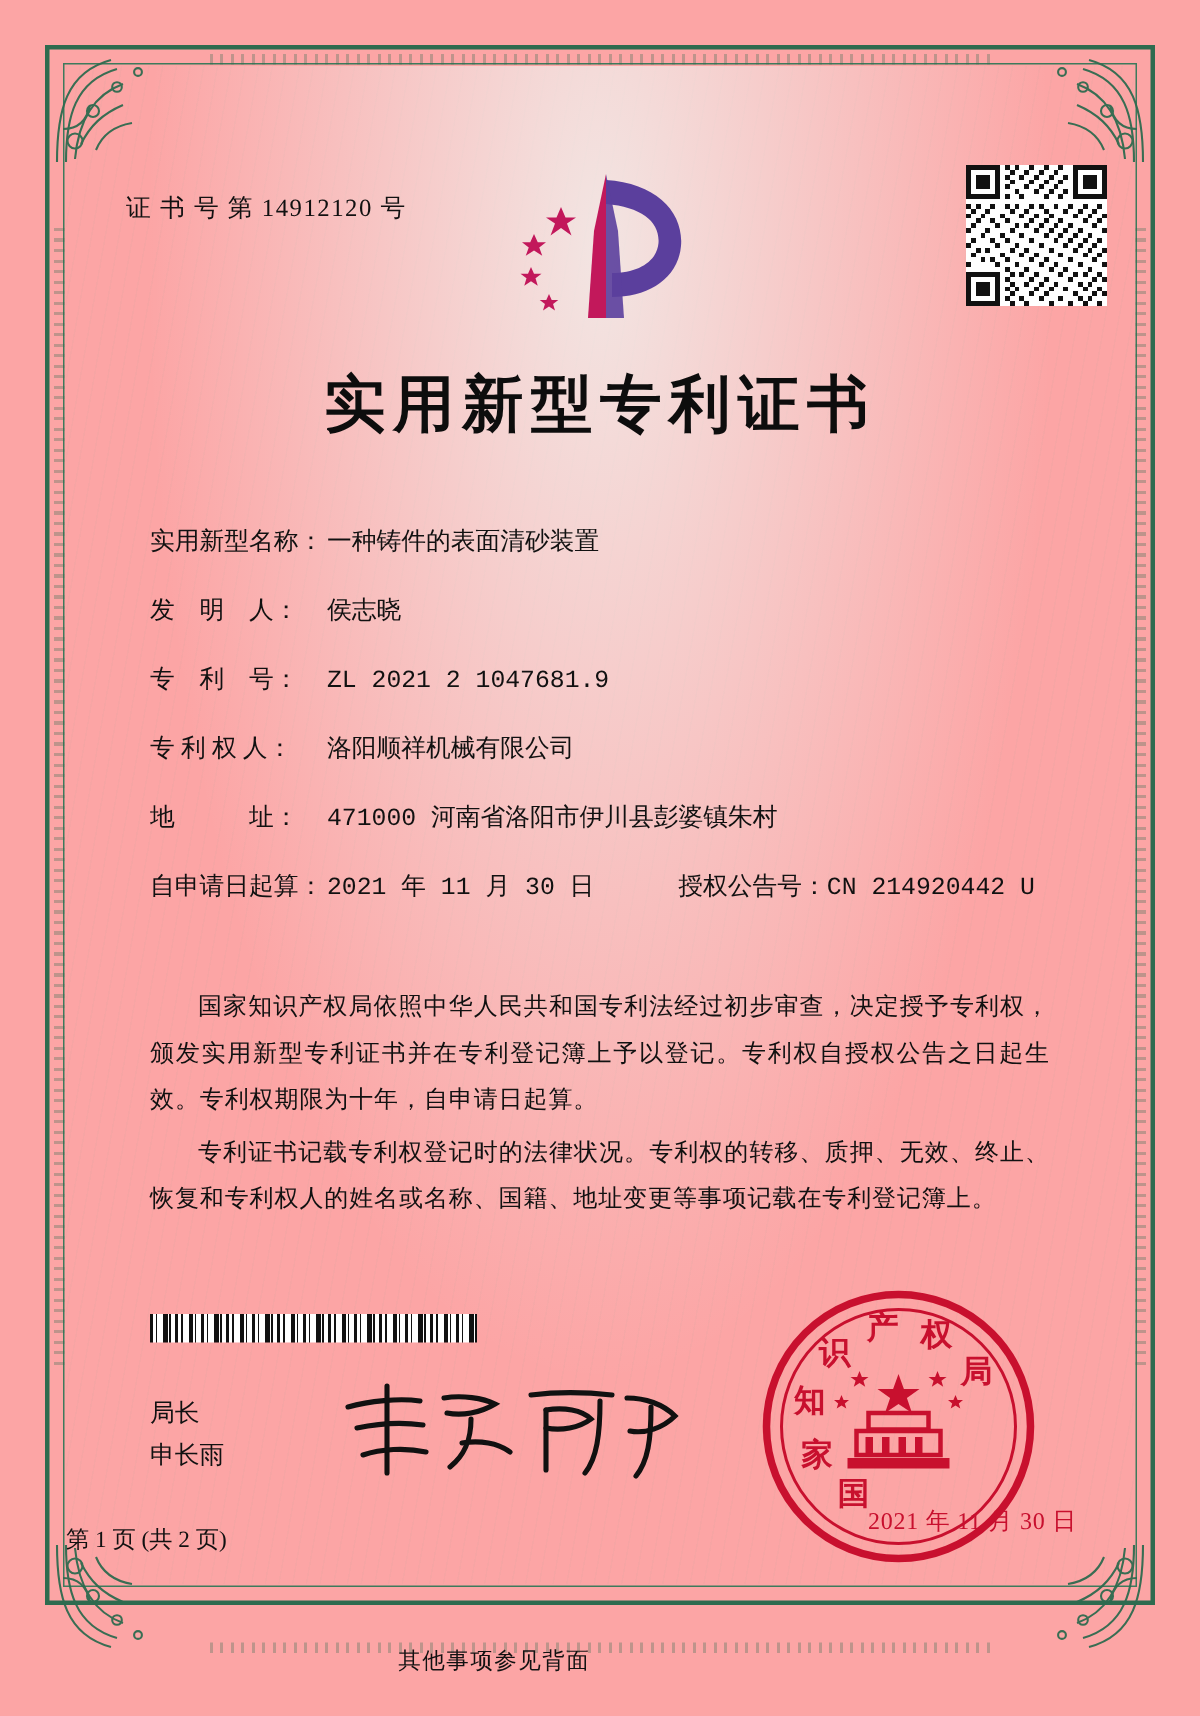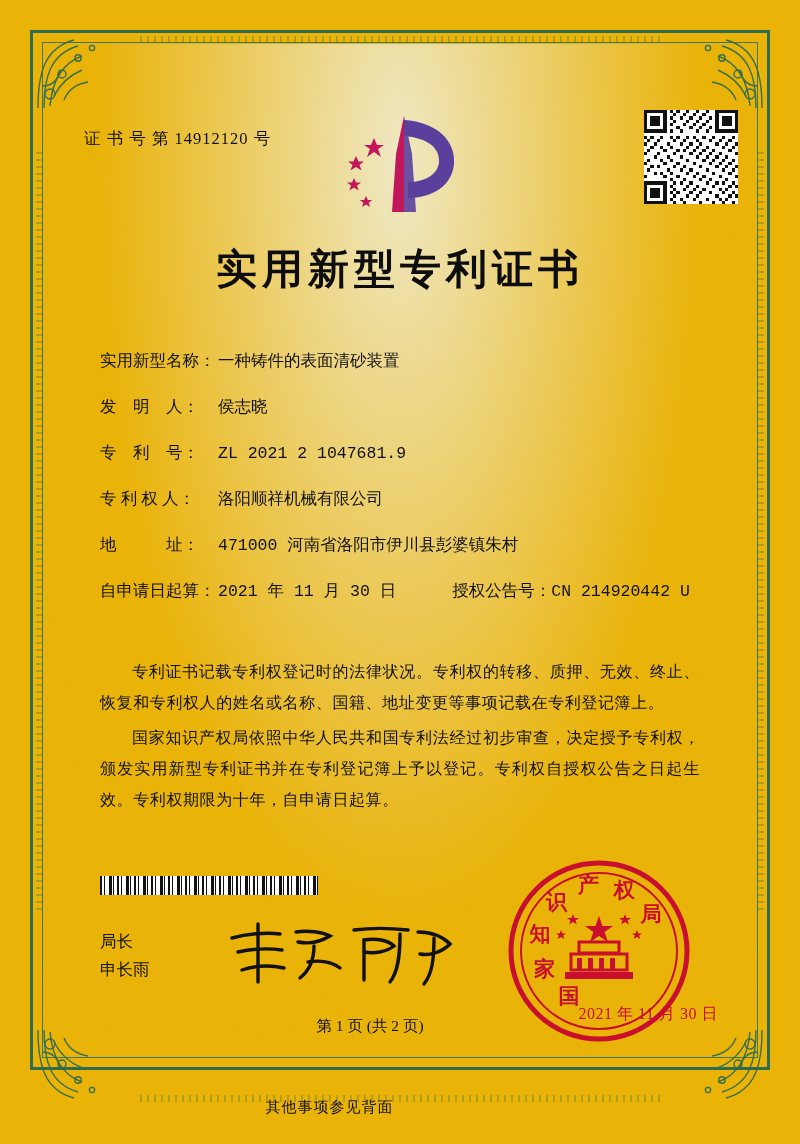--- a/index.html
+++ b/index.html
@@ -14,21 +14,21 @@
     color: #1a1a1a;
     position: relative;
     overflow: hidden;
   }
 
   .page {
     position: absolute;
     left: 0; top: 0;
     width: 800px;
     height: 1144px;
-    background: #eab308;
+    background: #fca5a5;
   }
 
   
   .border-outer {
     position: absolute;
     left: 30px; top: 30px;
     width: 740px; height: 1040px;
     border: 3px solid #2f6b4f;
     box-sizing: border-box;
   }
@@ -203,21 +203,21 @@
     font-size: 16px;
     color: #c8102e;
     letter-spacing: 0.5px;
     white-space: nowrap;
   }
 
   .page-num {
     position: absolute;
     left: 0; top: 972px;
     width: 652px;
-    text-align: center;
+    text-align: left;
     font-size: 15.5px;
     color: #111;
   }
 
   .footer-note {
     position: absolute;
     left: 0; top: 1098px;
     width: 659px;
     text-align: center;
     font-size: 15px;
@@ -544,22 +544,22 @@
       </div>
       <div class="field">
         <span class="lbl lbl-w">地　　　址：</span><span class="val">471000 河南省洛阳市伊川县彭婆镇朱村</span>
       </div>
       <div class="field field-inline-2">
         <span class="lbl lbl-w">自申请日起算：</span><span class="val">2021 年 11 月 30 日</span><span class="second">授权公告号：</span><span class="val">CN 214920442 U</span>
       </div>
     </div>
 
     <div class="paras">
+      <p>国家知识产权局依照中华人民共和国专利法经过初步审查，决定授予专利权，颁发实用新型专利证书并在专利登记簿上予以登记。专利权自授权公告之日起生效。专利权期限为十年，自申请日起算。</p>
       <p>专利证书记载专利权登记时的法律状况。专利权的转移、质押、无效、终止、恢复和专利权人的姓名或名称、国籍、地址变更等事项记载在专利登记簿上。</p>
-      <p>国家知识产权局依照中华人民共和国专利法经过初步审查，决定授予专利权，颁发实用新型专利证书并在专利登记簿上予以登记。专利权自授权公告之日起生效。专利权期限为十年，自申请日起算。</p>
     </div>
 
     <div class="barcode"></div>
 
     <div class="sig-block">
       <div>局长</div>
       <div>申长雨</div>
     </div>
 
     <div class="handwriting">

